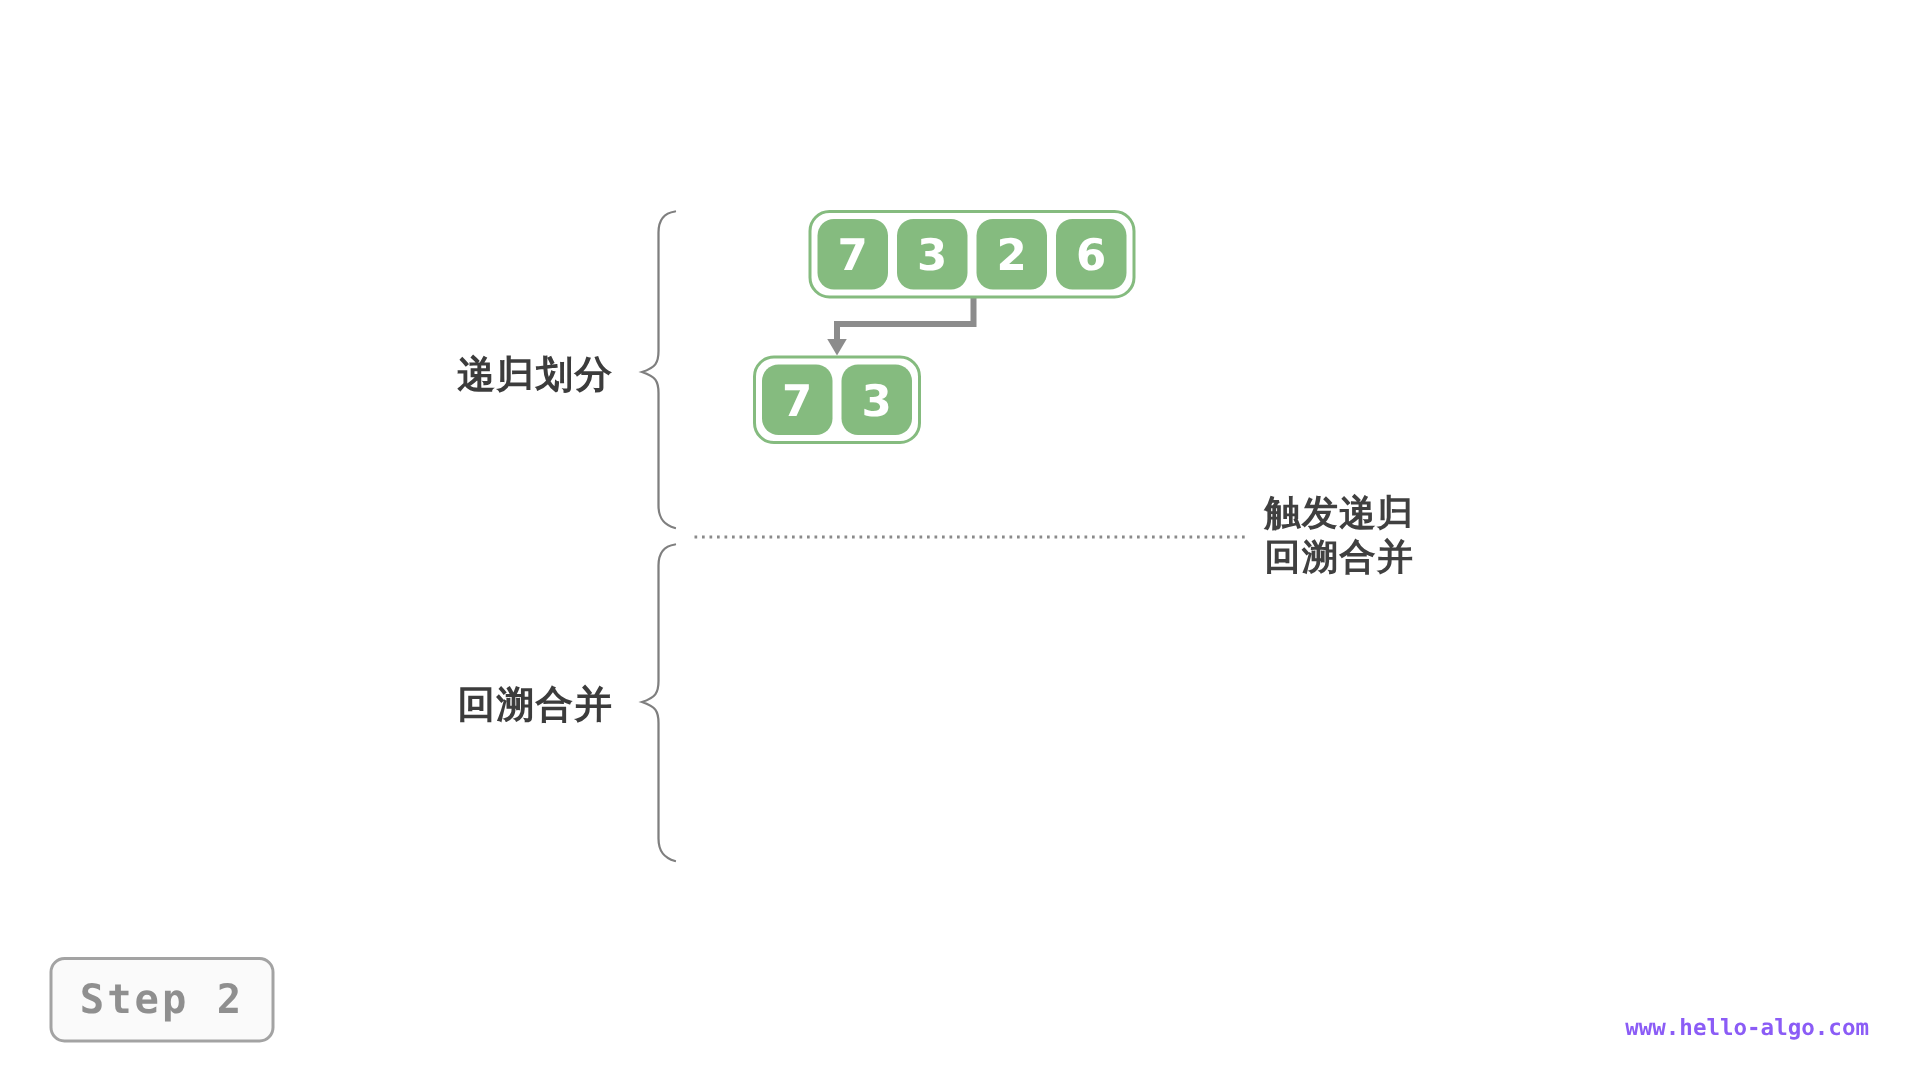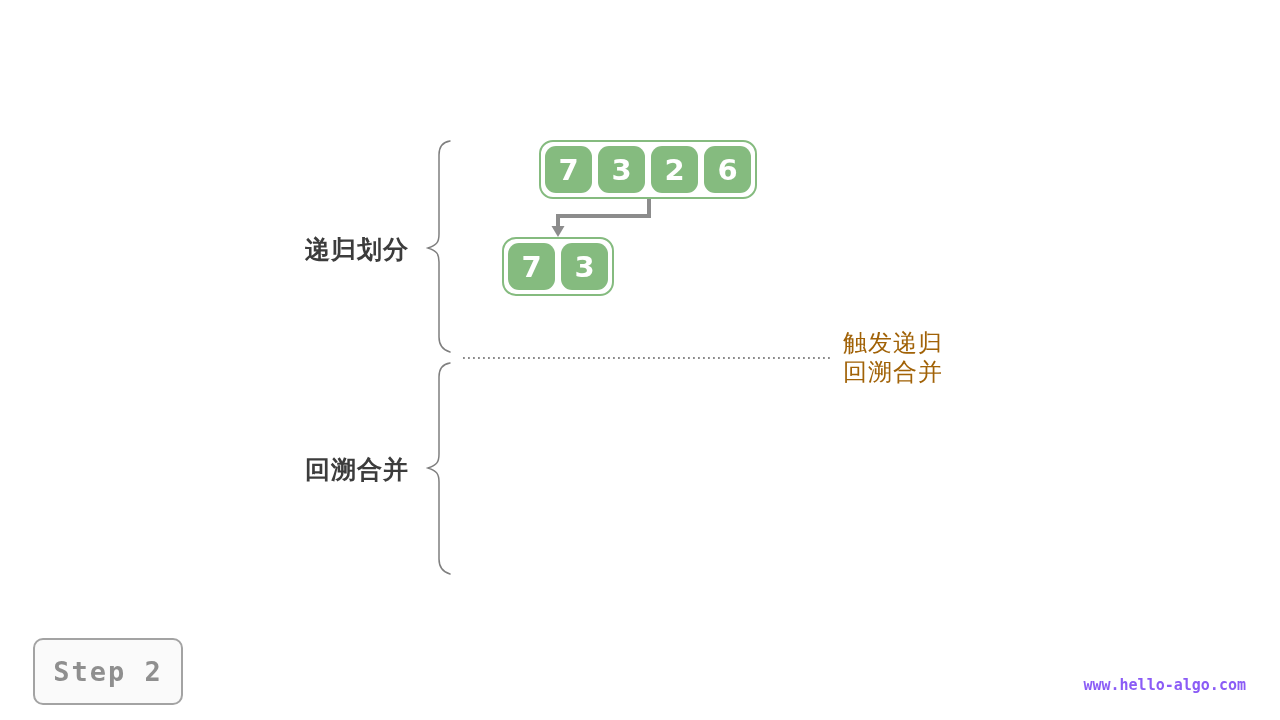--- a/index.html
+++ b/index.html
@@ -52,32 +52,32 @@
     display: flex;
     align-items: center;
     justify-content: center;
     font-family: "DejaVu Sans", sans-serif;
   }
   .terminate-label {
     position: absolute;
     left: 843px;
     top: 328px;
     font-size: 24px;
-    font-weight: normal;
-    color: #a16207;
+    font-weight: bold;
+    color: #404040;
     line-height: 29px;
     letter-spacing: 1px;
     white-space: nowrap;
   }
   .step-badge {
     position: absolute;
     left: 33px;
     top: 638px;
     width: 150px;
-    height: 67px;
+    height: 57px;
     border: 2px solid #a3a3a3;
     border-radius: 10px;
     background: #fafafa;
     display: flex;
     align-items: center;
     justify-content: center;
     font-family: "DejaVu Sans Mono", monospace;
     font-size: 27px;
     font-weight: bold;
     color: #8f8f8f;

